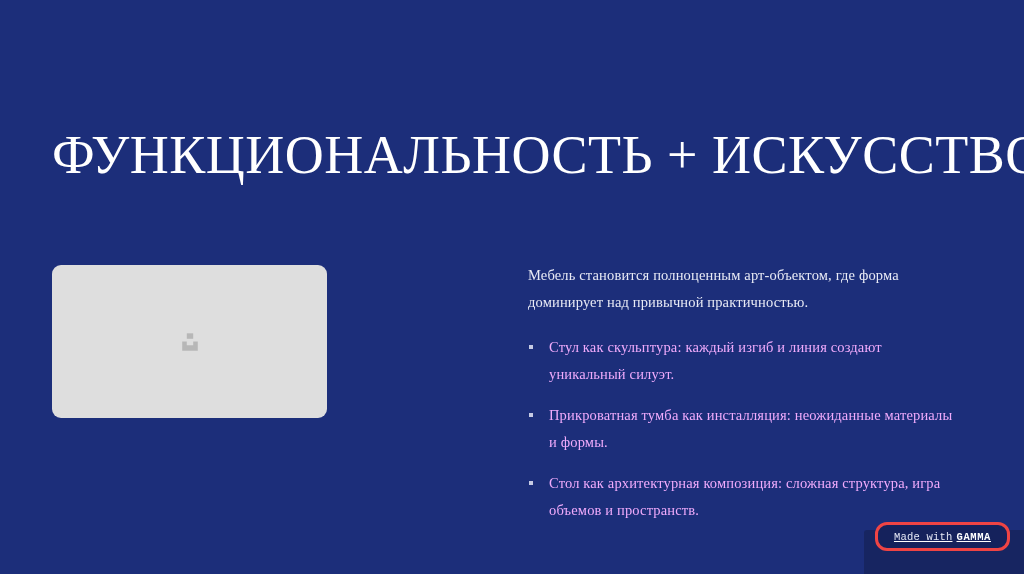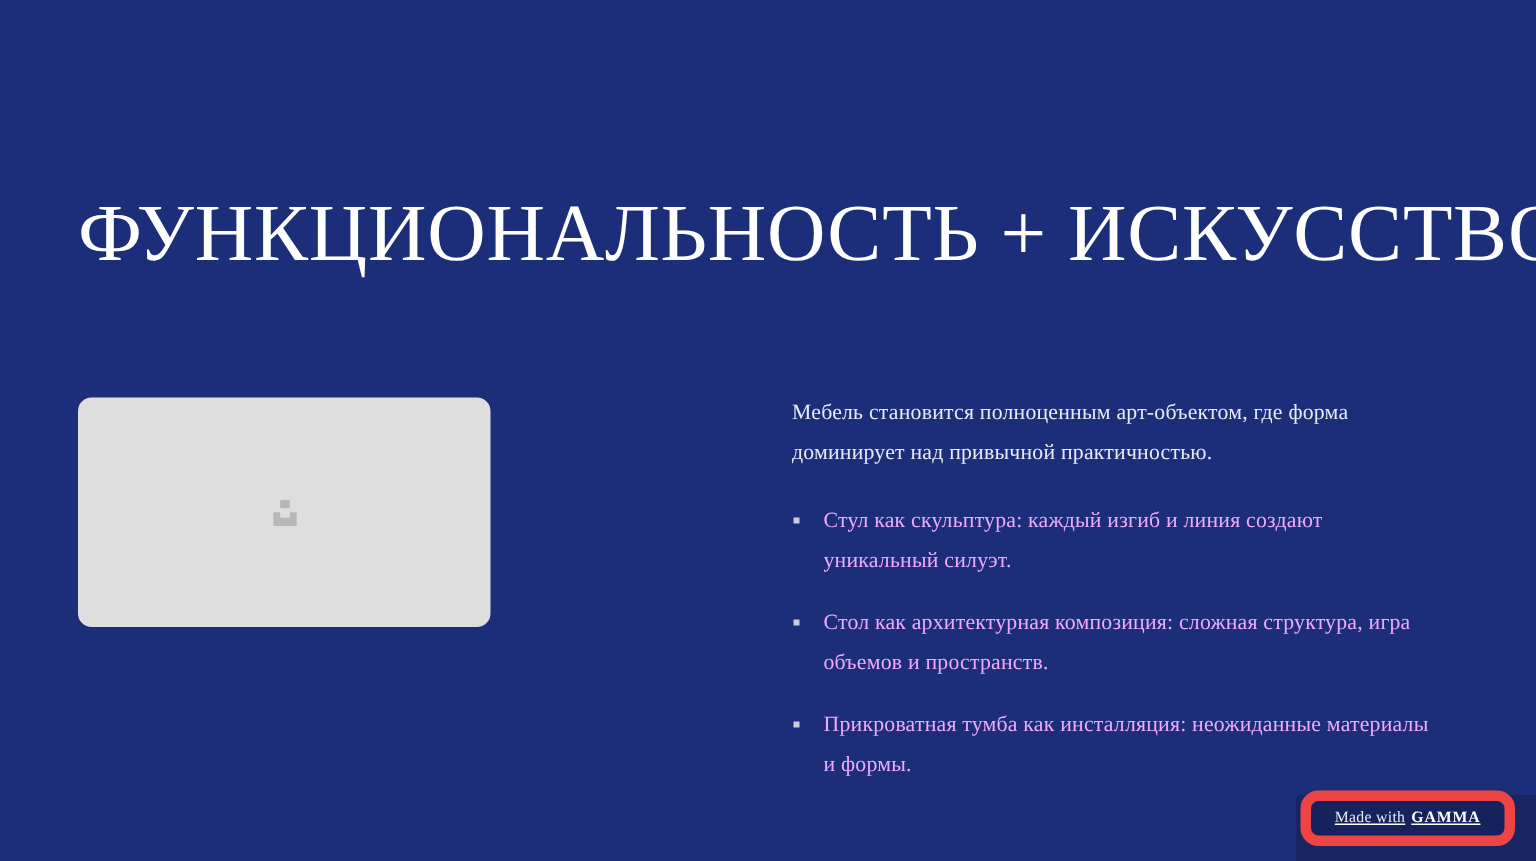--- a/index.html
+++ b/index.html
@@ -106,31 +106,31 @@
     width: 4px;
     height: 4px;
     background: #c6cbe4;
     display: block;
   }
 
   
   .gamma-badge {
     position: absolute;
     right: 14px;
-    bottom: 10px;
+    bottom: 23px;
     height: 23px;
     padding: 0 16px;
     display: flex;
     align-items: center;
     justify-content: center;
-    border: 7px solid #ef4444;
+    border: 3px solid #ef4444;
     border-radius: 12px;
     background: #15225c;
     color: #ffffff;
-    font-family: Liberation Serif, serif;
+    font-family: Liberation Mono, monospace;
     font-size: 10.5px;
     letter-spacing: 0.2px;
     white-space: nowrap;
   }
   .gamma-badge .made-with {
     font-weight: 400;
     color: #e6e9f6;
   }
   .gamma-badge .gamma-word {
     font-weight: 700;
@@ -169,25 +169,25 @@
 
       <p class="lead">Мебель становится полноценным арт-объектом, где форма доминирует над привычной практичностью.</p>
 
       <ul class="bullets">
         <li>
           <span class="marker"></span>
           <span>Стул как скульптура: каждый изгиб и линия создают уникальный силуэт.</span>
         </li>
         <li>
           <span class="marker"></span>
-          <span>Стол как архитектурная композиция: сложная структура, игра объемов и пространств.</span>
+          <span>Прикроватная тумба как инсталляция: неожиданные материалы и формы.</span>
         </li>
         <li>
           <span class="marker"></span>
-          <span>Прикроватная тумба как инсталляция: неожиданные материалы и формы.</span>
+          <span>Стол как архитектурная композиция: сложная структура, игра объемов и пространств.</span>
         </li>
       </ul>
 
     </div>
   </div>
 
   <div class="badge-backdrop"></div>
 
   <a class="gamma-badge" href="#">
     <span class="made-with">Made with</span>

